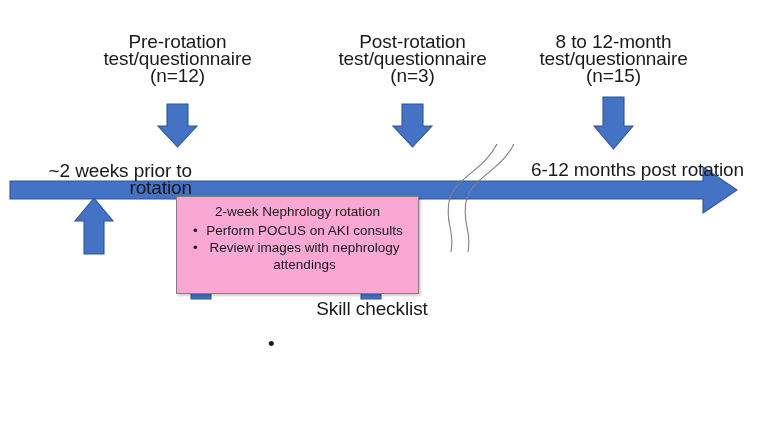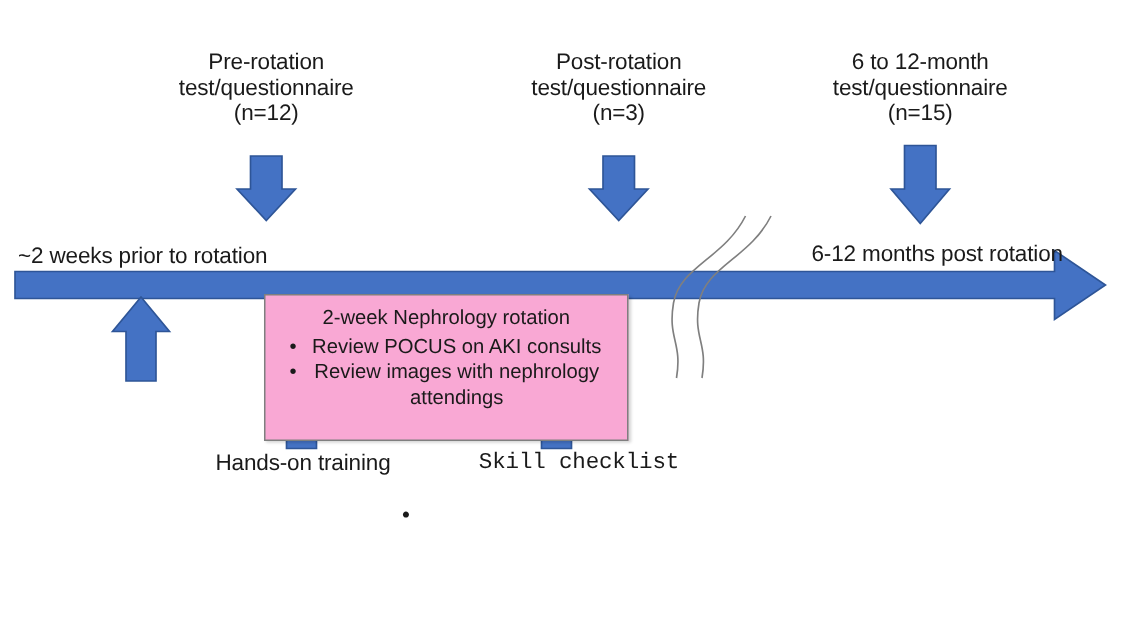--- a/index.html
+++ b/index.html
@@ -13,28 +13,28 @@
   #canvas {
     position: relative;
     width: 762px;
     height: 429px;
     background: #ffffff;
     overflow: hidden;
   }
   .lbl {
     position: absolute;
     color: #1a1a1a;
-    font-size: 15px;
+    font-size: 19px;
     line-height: 17px;
     text-align: center;
     white-space: pre-line;
     letter-spacing: -0.1px;
   }
   .lbl-left {
-    text-align: left;
+    text-align: right;
   }
   svg.layer {
     position: absolute;
     left: 0;
     top: 0;
     width: 762px;
     height: 429px;
     overflow: visible;
   }
   .boxcard {
@@ -125,45 +125,44 @@
   </svg>
 
   <div class="lbl" style="left:92px; top:33px; width:171px;">Pre-rotation
 test/questionnaire
 (n=12)</div>
 
   <div class="lbl" style="left:327px; top:33px; width:171px;">Post-rotation
 test/questionnaire
 (n=3)</div>
 
-  <div class="lbl" style="left:528px; top:33px; width:171px;">6 to 12-month
+  <div class="lbl" style="left:528px; top:33px; width:171px;">8 to 12-month
 test/questionnaire
 (n=15)</div>
 
   <div class="lbl lbl-left" style="left:12px; top:162px; width:180px;">~2 weeks prior to rotation</div>
 
-  <div class="lbl lbl-left" style="left:541px; top:161px; width:220px;">6-12 months post rotation</div>
+  <div class="lbl lbl-left" style="left:524px; top:161px; width:220px;">6-12 months post rotation</div>
 
 
-  <div class="lbl" style="left:134px; top:300px; width:136px;">Hands-on training</div>
 
-  <div class="lbl" style="left:312px; top:300px; width:148px;font-family:Liberation Mono, monospace;">Skill checklist</div>
+  <div class="lbl" style="left:298px; top:300px; width:148px;">Skill checklist</div>
 
   <div class="lbl" style="left:268px; top:318px; width:246px;">
     <div class="bullet-line">
       <span class="bullet">•</span>
     </div>
   </div>
 
   <div class="boxcard" style="left:176px; top:148px; width:243px; height:98px; padding:6px 2px 0 2px;">
     <div class="box-title">2-week Nephrology rotation</div>
     <ul class="box-list">
       <li>
         <span class="bullet">•</span>
-        <span style="white-space:pre-line;">Review POCUS on AKI consults</span>
+        <span style="white-space:pre-line;">Perform POCUS on AKI consults</span>
       </li>
       <li>
         <span class="bullet">•</span>
         <span style="white-space:pre-line;">Review images with nephrology
 attendings</span>
       </li>
     </ul>
   </div>
 
 </div>

